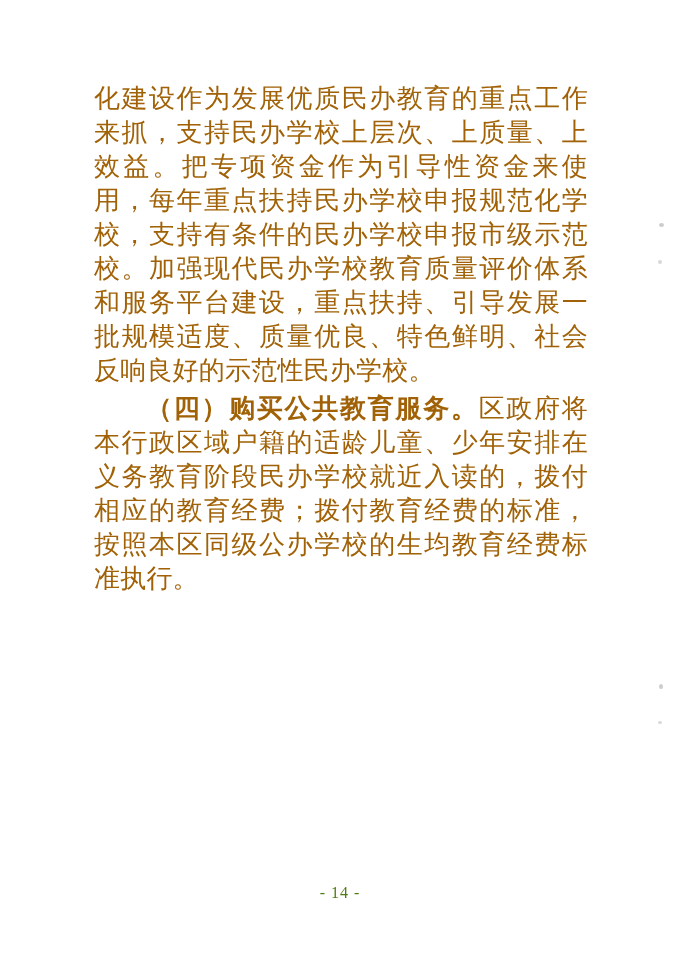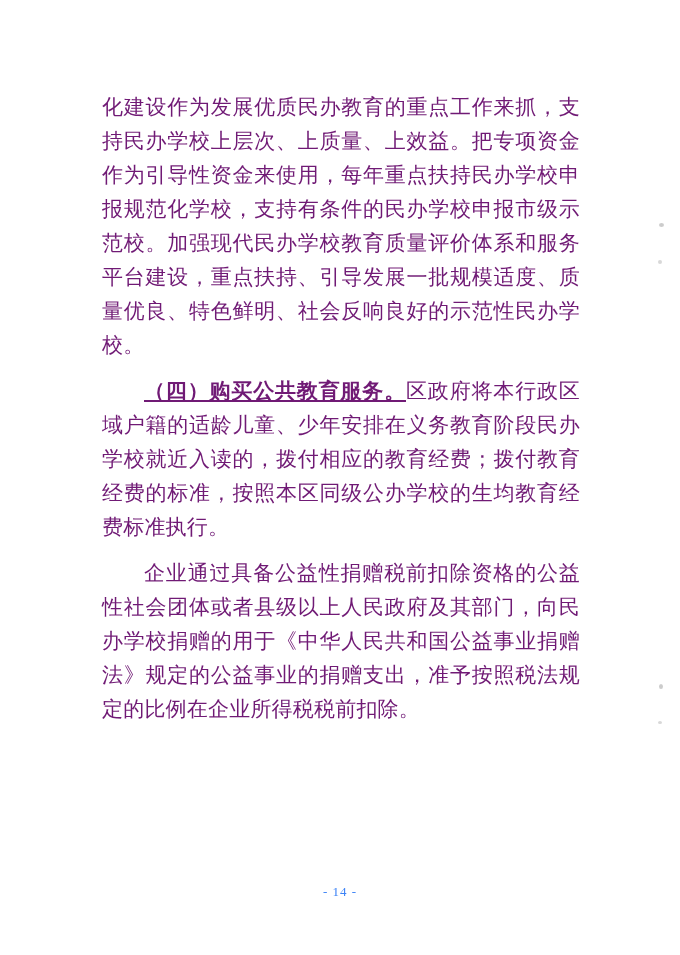--- a/index.html
+++ b/index.html
@@ -19,45 +19,44 @@
     inset: 0;
     background: #ffffff;
   }
   .content {
     position: absolute;
     top: 78px;
     left: 90px;
     width: 502px;
   }
   p.para {
-    margin: 12px;
+    margin: 4px;
     padding: 0;
-    font-size: 21px;
+    font-size: 26px;
     line-height: 34px;
-    color: #701a75;
+    color: #a16207;
     text-align: justify;
     text-justify: inter-ideograph;
     text-indent: 2em;
     letter-spacing: 0.2px;
   }
   p.para.continuation {
     text-indent: 0;
   }
   .heading {
     font-weight: bold;
-    text-decoration: underline;
   }
   .footer {
     position: absolute;
     top: 884px;
     left: 0;
     width: 680px;
     text-align: center;
-    font-size: 13px;
-    color: #3b82f6;
+    font-size: 16px;
+    color: #4d7c0f;
     letter-spacing: 1px;
     font-family: "Liberation Serif", "DejaVu Serif", serif;
   }
   .speck {
     position: absolute;
     border-radius: 50%;
     background: #8f8f8f;
     opacity: 0.45;
   }
   .speck.s1 { left: 659px; top: 223px; width: 5px; height: 4px; }
@@ -71,21 +70,20 @@
 <div class="page">
 
   <div class="content">
 
     <p class="para continuation"><span class="heading"></span><span>化建设作为发展优质民办教育的重点工作来抓，支持民办学校上层次、上质量、上效益。把专项资金作为引导性资金来使用，每年重点扶持民办学校申报规范化学校，支持有条件的民办学校申报市级示范校。加强现代民办学校教育质量评价体系和服务平台建设，重点扶持、引导发展一批规模适度、质量优良、特色鲜明、社会反响良好的示范性民办学校。</span></p>
 
     <p class="para"><span class="heading">（四）购买公共教育服务。</span><span>区政府将本行政区域户籍的适龄儿童、少年安排在义务教育阶段民办学校就近入读的，拨付相应的教育经费；拨付教育经费的标准，按照本区同级公办学校的生均教育经费标准执行。</span></p>
 
 
 
-    <p class="para"><span class="heading"></span><span>企业通过具备公益性捐赠税前扣除资格的公益性社会团体或者县级以上人民政府及其部门，向民办学校捐赠的用于《中华人民共和国公益事业捐赠法》规定的公益事业的捐赠支出，准予按照税法规定的比例在企业所得税税前扣除。</span></p>
 
   </div>
 
   <div class="footer">- 14 -</div>
 
   <div class="speck s1"></div>
   <div class="speck s2"></div>
   <div class="speck s3"></div>
   <div class="speck s4"></div>
 

